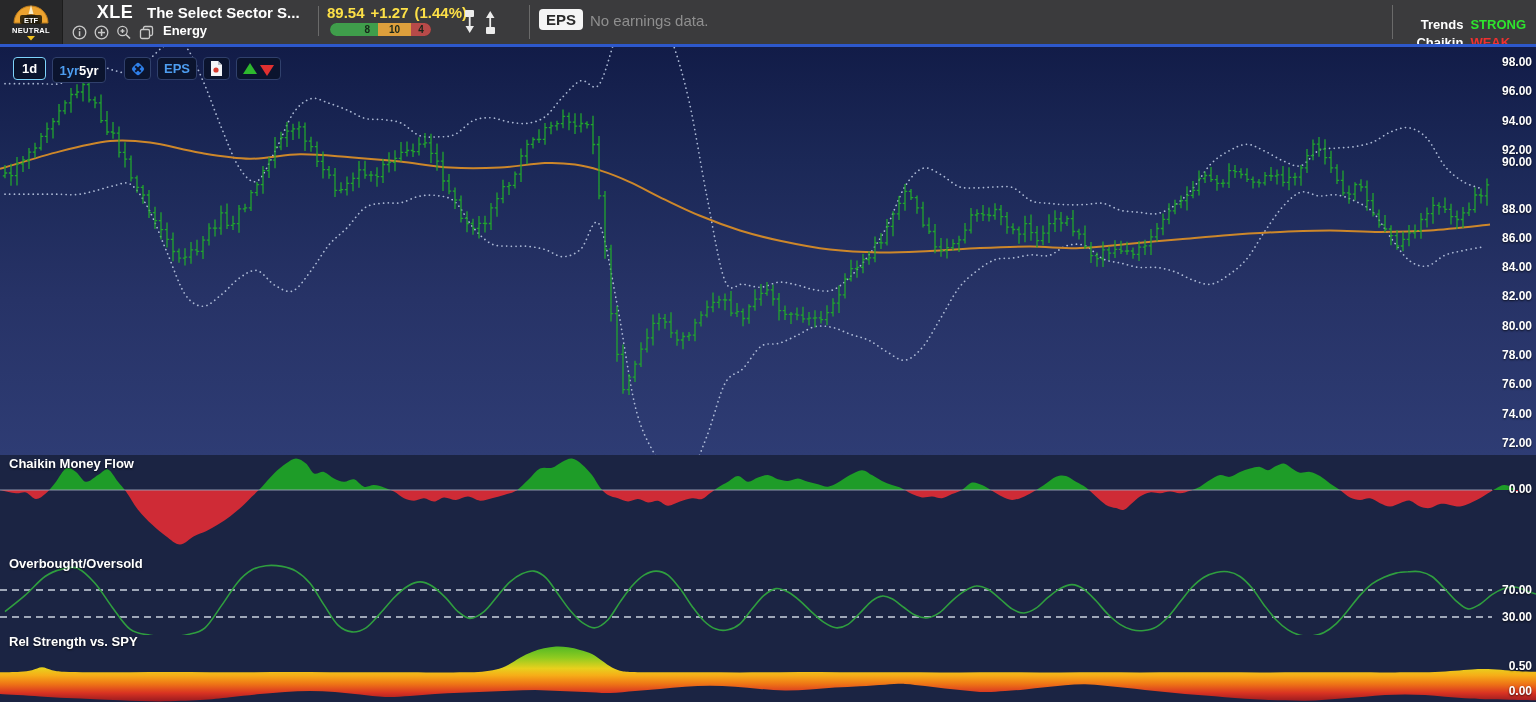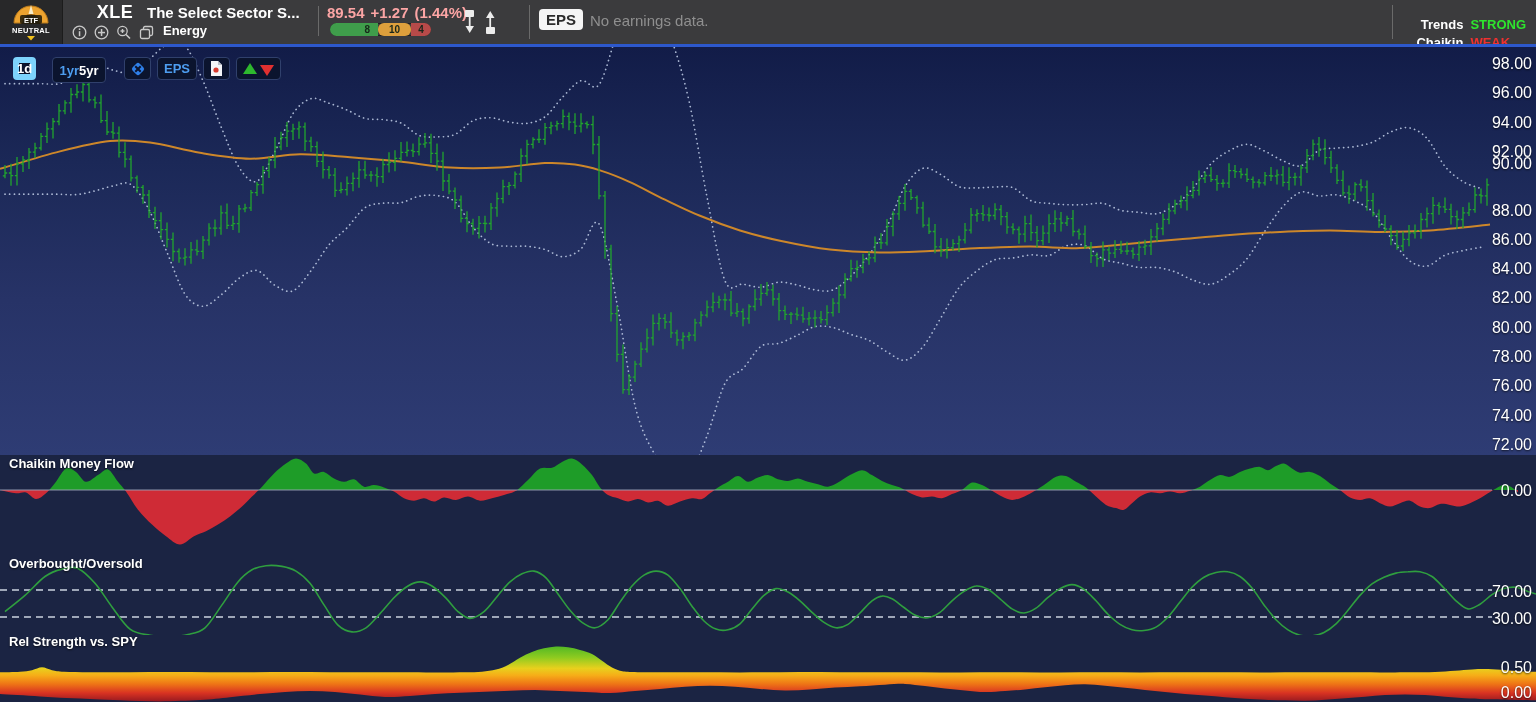--- a/index.html
+++ b/index.html
@@ -10,51 +10,51 @@
   #hdr{position:absolute;left:0;top:0;width:1536px;height:44px;background:#3b3b3d;}
   #hdr-accent{position:absolute;left:0;top:44px;width:1536px;height:3px;background:#2d58cc;}
   #badge-cell{position:absolute;left:0;top:0;width:62px;height:44px;background:#282829;border-right:1px solid #1c1c1c;}
   #badge-cell svg{display:block;margin:1px auto 0;}
   .ticker{position:absolute;left:86px;top:2px;width:58px;text-align:center;color:#fff;font-size:18px;font-weight:700;letter-spacing:.5px;}
   #hdr-icons{position:absolute;left:72px;top:25px;display:flex;gap:7px;align-items:center;}
   #hdr-icons svg{display:block;}
   .title1{position:absolute;left:147px;top:4px;color:#fff;font-size:15px;font-weight:700;}
   .title2{position:absolute;left:163px;top:23px;color:#fff;font-size:13px;font-weight:700;}
   .hsep{position:absolute;top:6px;width:1px;height:30px;background:#6a6a6a;}
-  .price-row{position:absolute;left:327px;top:4px;font-size:15px;font-weight:700;color:#fca5a5;white-space:nowrap;}
+  .price-row{position:absolute;left:327px;top:4px;font-size:15px;font-weight:700;color:#fde047;white-space:nowrap;}
   .price-row span{margin-right:6px;}
   #gauge{position:absolute;left:330px;top:23px;width:101px;height:13px;border-radius:7px;overflow:hidden;display:flex;
          box-shadow:inset 0 0 0 1px rgba(0,0,0,.45);font-size:10px;font-weight:700;color:#17261a;line-height:13px;}
   #gauge .g-green{background:#3f9d4b;width:52px;text-align:right;padding-right:8px;box-sizing:border-box;}
-  #gauge .g-amber{background:#dd9f3c;width:36px;text-align:center;border-radius:6px;}
+  #gauge .g-amber{background:#dd9f3c;width:36px;text-align:center;}
   #gauge .g-red{background:#b74a49;width:22px;text-align:center;}
   #eps-badge{position:absolute;left:539px;top:9px;background:#f5f5f5;color:#2c2c2c;font-size:15px;font-weight:700;
              padding:2px 7px;border-radius:4px;}
   #eps-note{position:absolute;left:590px;top:12px;color:#8f8f8f;font-size:15px;font-weight:400;}
   #trendgrid{position:absolute;right:10px;top:16px;display:grid;grid-template-columns:auto auto;column-gap:7px;line-height:18px;}
   #trendgrid .tlab{color:#fff;font-size:13px;font-weight:700;justify-self:end;}
   #trendgrid .tval{font-size:13px;font-weight:700;justify-self:start;}
   .tval.green{color:#2ee52e;} .tval.red{color:#f03030;}
   #cmp-icon{position:absolute;left:461px;top:8px;}
 
   
   #main-bg{position:absolute;left:0;top:47px;width:1536px;height:408px;
            background:linear-gradient(180deg,#121c48 0%,#1b2857 28%,#273367 62%,#2e3c74 100%);}
   #lower-bg{position:absolute;left:0;top:455px;width:1536px;height:247px;background:#1b2443;}
   svg.panel{position:absolute;left:0;display:block;}
   #main-svg{top:47px;} #cmf-svg{top:455px;} #obos-svg{top:555px;} #rels-svg{top:635px;}
 
   .pane-label{position:absolute;left:9px;color:#fff;font-size:13px;font-weight:700;text-shadow:0 1px 2px rgba(0,0,0,.7);}
-  .ytick,.ind-label{position:absolute;right:4px;color:#fff;font-size:16px;font-weight:400;text-shadow:0 1px 2px rgba(0,0,0,.7);}
+  .ytick,.ind-label{position:absolute;right:4px;color:#fff;font-size:12px;font-weight:700;text-shadow:0 1px 2px rgba(0,0,0,.7);}
 
   
   .cbtn{position:absolute;top:57px;height:23px;background:#0b142e;border:1px solid #30406c;border-radius:4px;
         color:#fff;font-size:13px;font-weight:700;display:flex;align-items:center;justify-content:center;
         box-sizing:border-box;cursor:pointer;}
-  #btn-1d{left:13px;width:23px;border:6px solid #7dd3fc;box-shadow:inset 0 0 0 1px #0a1128;}
+  #btn-1d{left:13px;width:33px;border:1px solid #7dd3fc;box-shadow:inset 0 0 0 1px #0a1128;}
   #btn-range{left:52px;width:54px;padding:12px;}
   #btn-range .seg{flex:1;text-align:center;}
   #btn-range .seg.blue{color:#4d9df0;}
   #btn-range .divider{width:1px;height:15px;background:#2e3d68;}
   #btn-cross{left:124px;width:27px;}
   #btn-eps{left:157px;width:40px;color:#4d9df0;}
   #btn-pdf{left:203px;width:27px;}
   #btn-arrows{left:236px;width:45px;}
 </style>
 </head>

